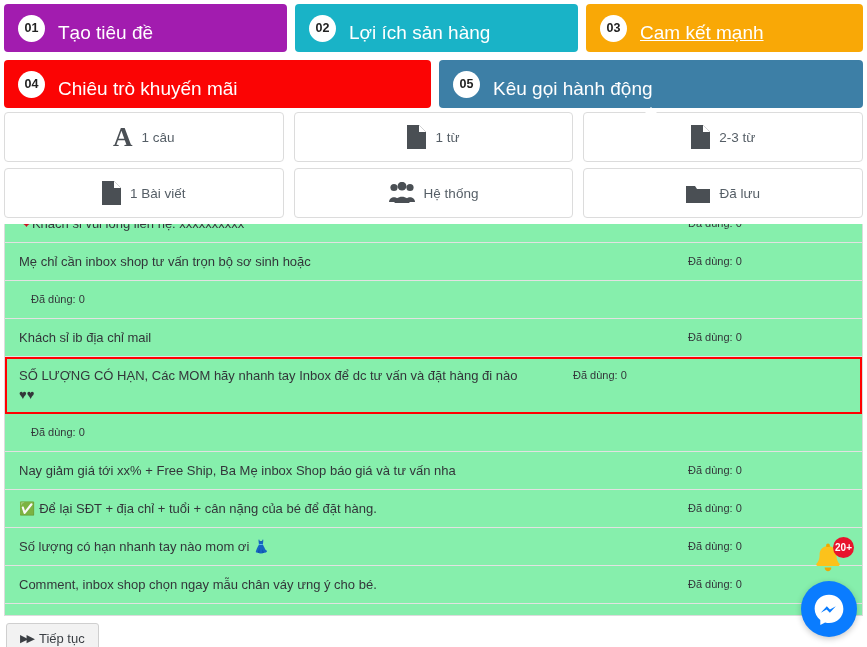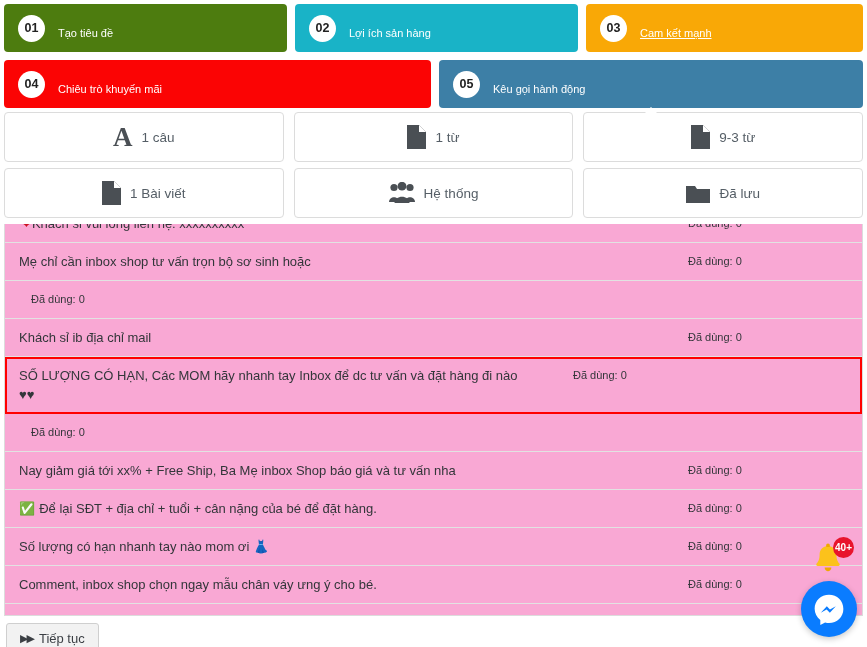--- a/index.html
+++ b/index.html
@@ -41,36 +41,36 @@
     color: #222222;
     font-size: 12.5px;
     font-weight: bold;
     display: flex;
     align-items: center;
     justify-content: center;
     flex: 0 0 auto;
   }
   .step .lbl {
     margin-left: 13px;
-    font-size: 11px;
+    font-size: 19px;
     white-space: nowrap;
     margin-top: 9px;
   }
   .step.active::after {
     content: "";
     position: absolute;
     left: 50%;
     bottom: -9px;
     margin-left: -10px;
     width: 0; height: 0;
     border-left: 10px solid transparent;
     border-right: 10px solid transparent;
     border-bottom: 10px solid #ffffff;
   }
-  .s1 { background: #4d7c0f; flex: 0 0 283px; }
+  .s1 { background: #a21caf; flex: 0 0 283px; }
   .s2 { background: #19b3c7; flex: 0 0 283px; }
   .s3 { background: #f9a806; flex: 1 1 auto; text-decoration: underline; }
   .s4 { background: #fb0404; flex: 0 0 427px; }
   .s5 { background: #3d7fa6; flex: 1 1 auto; }
 
   
   .filters { padding: 4px 4px 0 4px; }
   .filter-row {
     display: flex;
     gap: 10px;
@@ -117,21 +117,21 @@
   }
   .list-scroll {
     height: 100%;
     overflow: hidden;
   }
   .row {
     display: flex;
     align-items: flex-start;
     border-bottom: 1px solid #e2e2e2;
     min-height: 36px;
-    background: #f9a8d4;
+    background: #86efac;
   }
   .row.first { margin-top: -19px; }
   .row .cell-text {
     flex: 1 1 auto;
     padding: 9px 12px 9px 14px;
     font-size: 13px;
     color: #33363a;
     line-height: 19px;
   }
   .row .cell-used {
@@ -253,21 +253,21 @@
         </span>
         <span>1 từ</span>
       </div>
       <div class="filter-btn">
         <span class="ficon">
           <svg width="19" height="24" viewBox="0 0 19 24">
             <path d="M0 0 H12 L19 7 V24 H0 Z" fill="#4a4f54"></path>
             <path d="M12 0 L19 7 H12 Z" fill="#ffffff"></path>
           </svg>
         </span>
-        <span>9-3 từ</span>
+        <span>2-3 từ</span>
       </div>
     </div>
 
     <div class="filter-row">
       <div class="filter-btn">
         <span class="ficon">
           <svg width="19" height="24" viewBox="0 0 19 24">
             <path d="M0 0 H12 L19 7 V24 H0 Z" fill="#4a4f54"></path>
             <path d="M12 0 L19 7 H12 Z" fill="#ffffff"></path>
           </svg>
@@ -382,21 +382,21 @@
       <span>Tiếp tục</span>
     </div>
   </div>
 
   <div class="bell-wrap">
     <svg width="34" height="34" viewBox="0 0 34 34">
       <path d="M17 5 C11.8 5 8.6 8.6 8.6 13.6 C8.6 19 7 21 5.6 22.6 C4.8 23.5 5.4 25 6.7 25 H27.3 C28.6 25 29.2 23.5 28.4 22.6 C27 21 25.4 19 25.4 13.6 C25.4 8.6 22.2 5 17 5 Z" fill="#fcc21b"></path>
       <path d="M13.6 26.5 C13.9 29 15.3 30.3 17 30.3 C18.7 30.3 20.1 29 20.4 26.5 Z" fill="#f0a800"></path>
       <path d="M17 2.5 C15.9 2.5 15.2 3.3 15.2 4.3 V6 H18.8 V4.3 C18.8 3.3 18.1 2.5 17 2.5 Z" fill="#f0a800"></path>
     </svg>
-    <span class="bell-badge">40+</span>
+    <span class="bell-badge">20+</span>
   </div>
 
   <div class="fab-messenger">
     <svg width="34" height="34" viewBox="0 0 36 36">
       <path d="M18 3 C9.4 3 2.8 9.3 2.8 17.8 C2.8 22.6 5.1 26.9 8.8 29.7 V35 L13.9 32.2 C15.2 32.6 16.6 32.8 18 32.8 C26.6 32.8 33.2 26.5 33.2 18 C33.2 9.3 26.6 3 18 3 Z" fill="#ffffff"></path>
       <path d="M9.3 21.9 L15.7 15.1 L19 18.6 L25.2 15.1 L18.9 21.9 L15.5 18.4 Z" fill="#0a7cff"></path>
     </svg>
   </div>
 
 </div>

